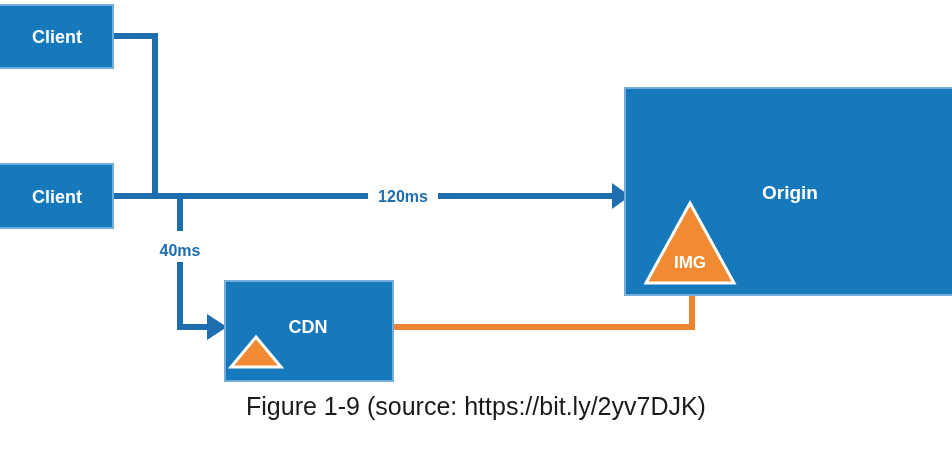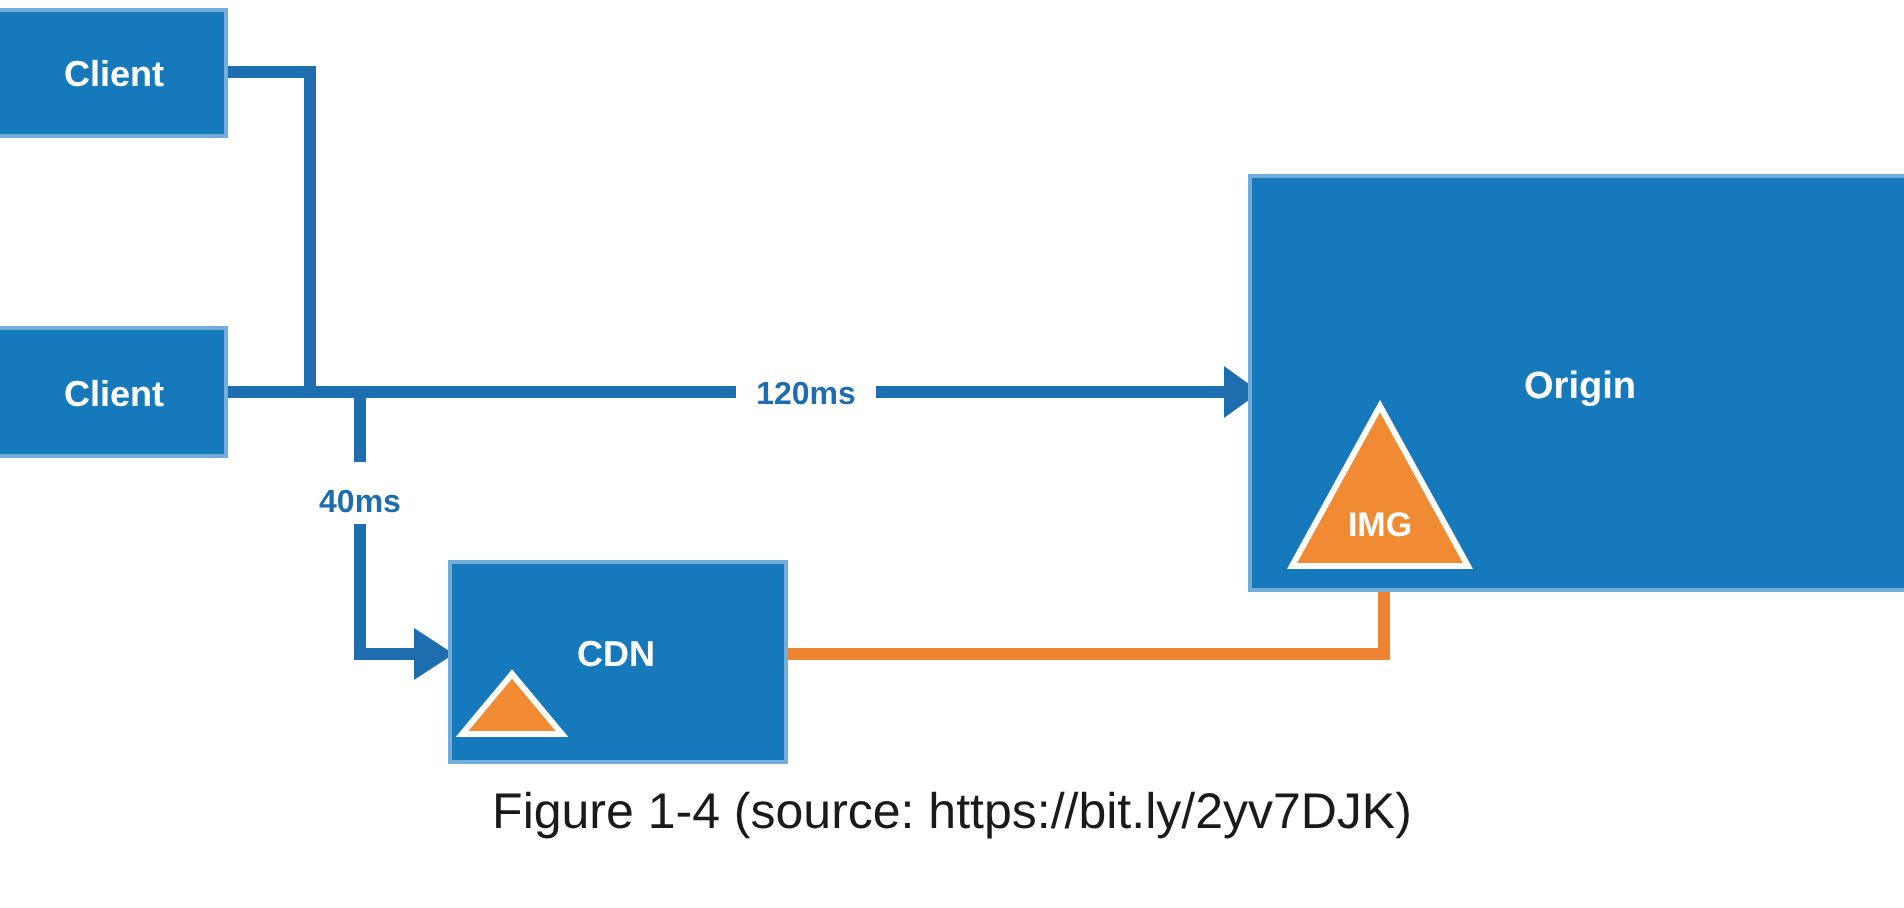--- a/index.html
+++ b/index.html
@@ -109,15 +109,15 @@
       <polygon points="256,337 281,367 231,367" fill="#F08A33" stroke="#FFFFFF" stroke-width="3"></polygon>
       <text class="tri-label" x="256" y="362" text-anchor="middle"></text>
     </g>
 
     <text class="edge-label" x="403" y="202" text-anchor="middle">120ms</text>
 
     <text class="edge-label" x="180" y="256" text-anchor="middle">40ms</text>
 
   </svg>
 
-  <div class="caption">Figure 1-4 (source: https://bit.ly/2yv7DJK)</div>
+  <div class="caption">Figure 1-9 (source: https://bit.ly/2yv7DJK)</div>
 
 </div>
 
 </body></html>

